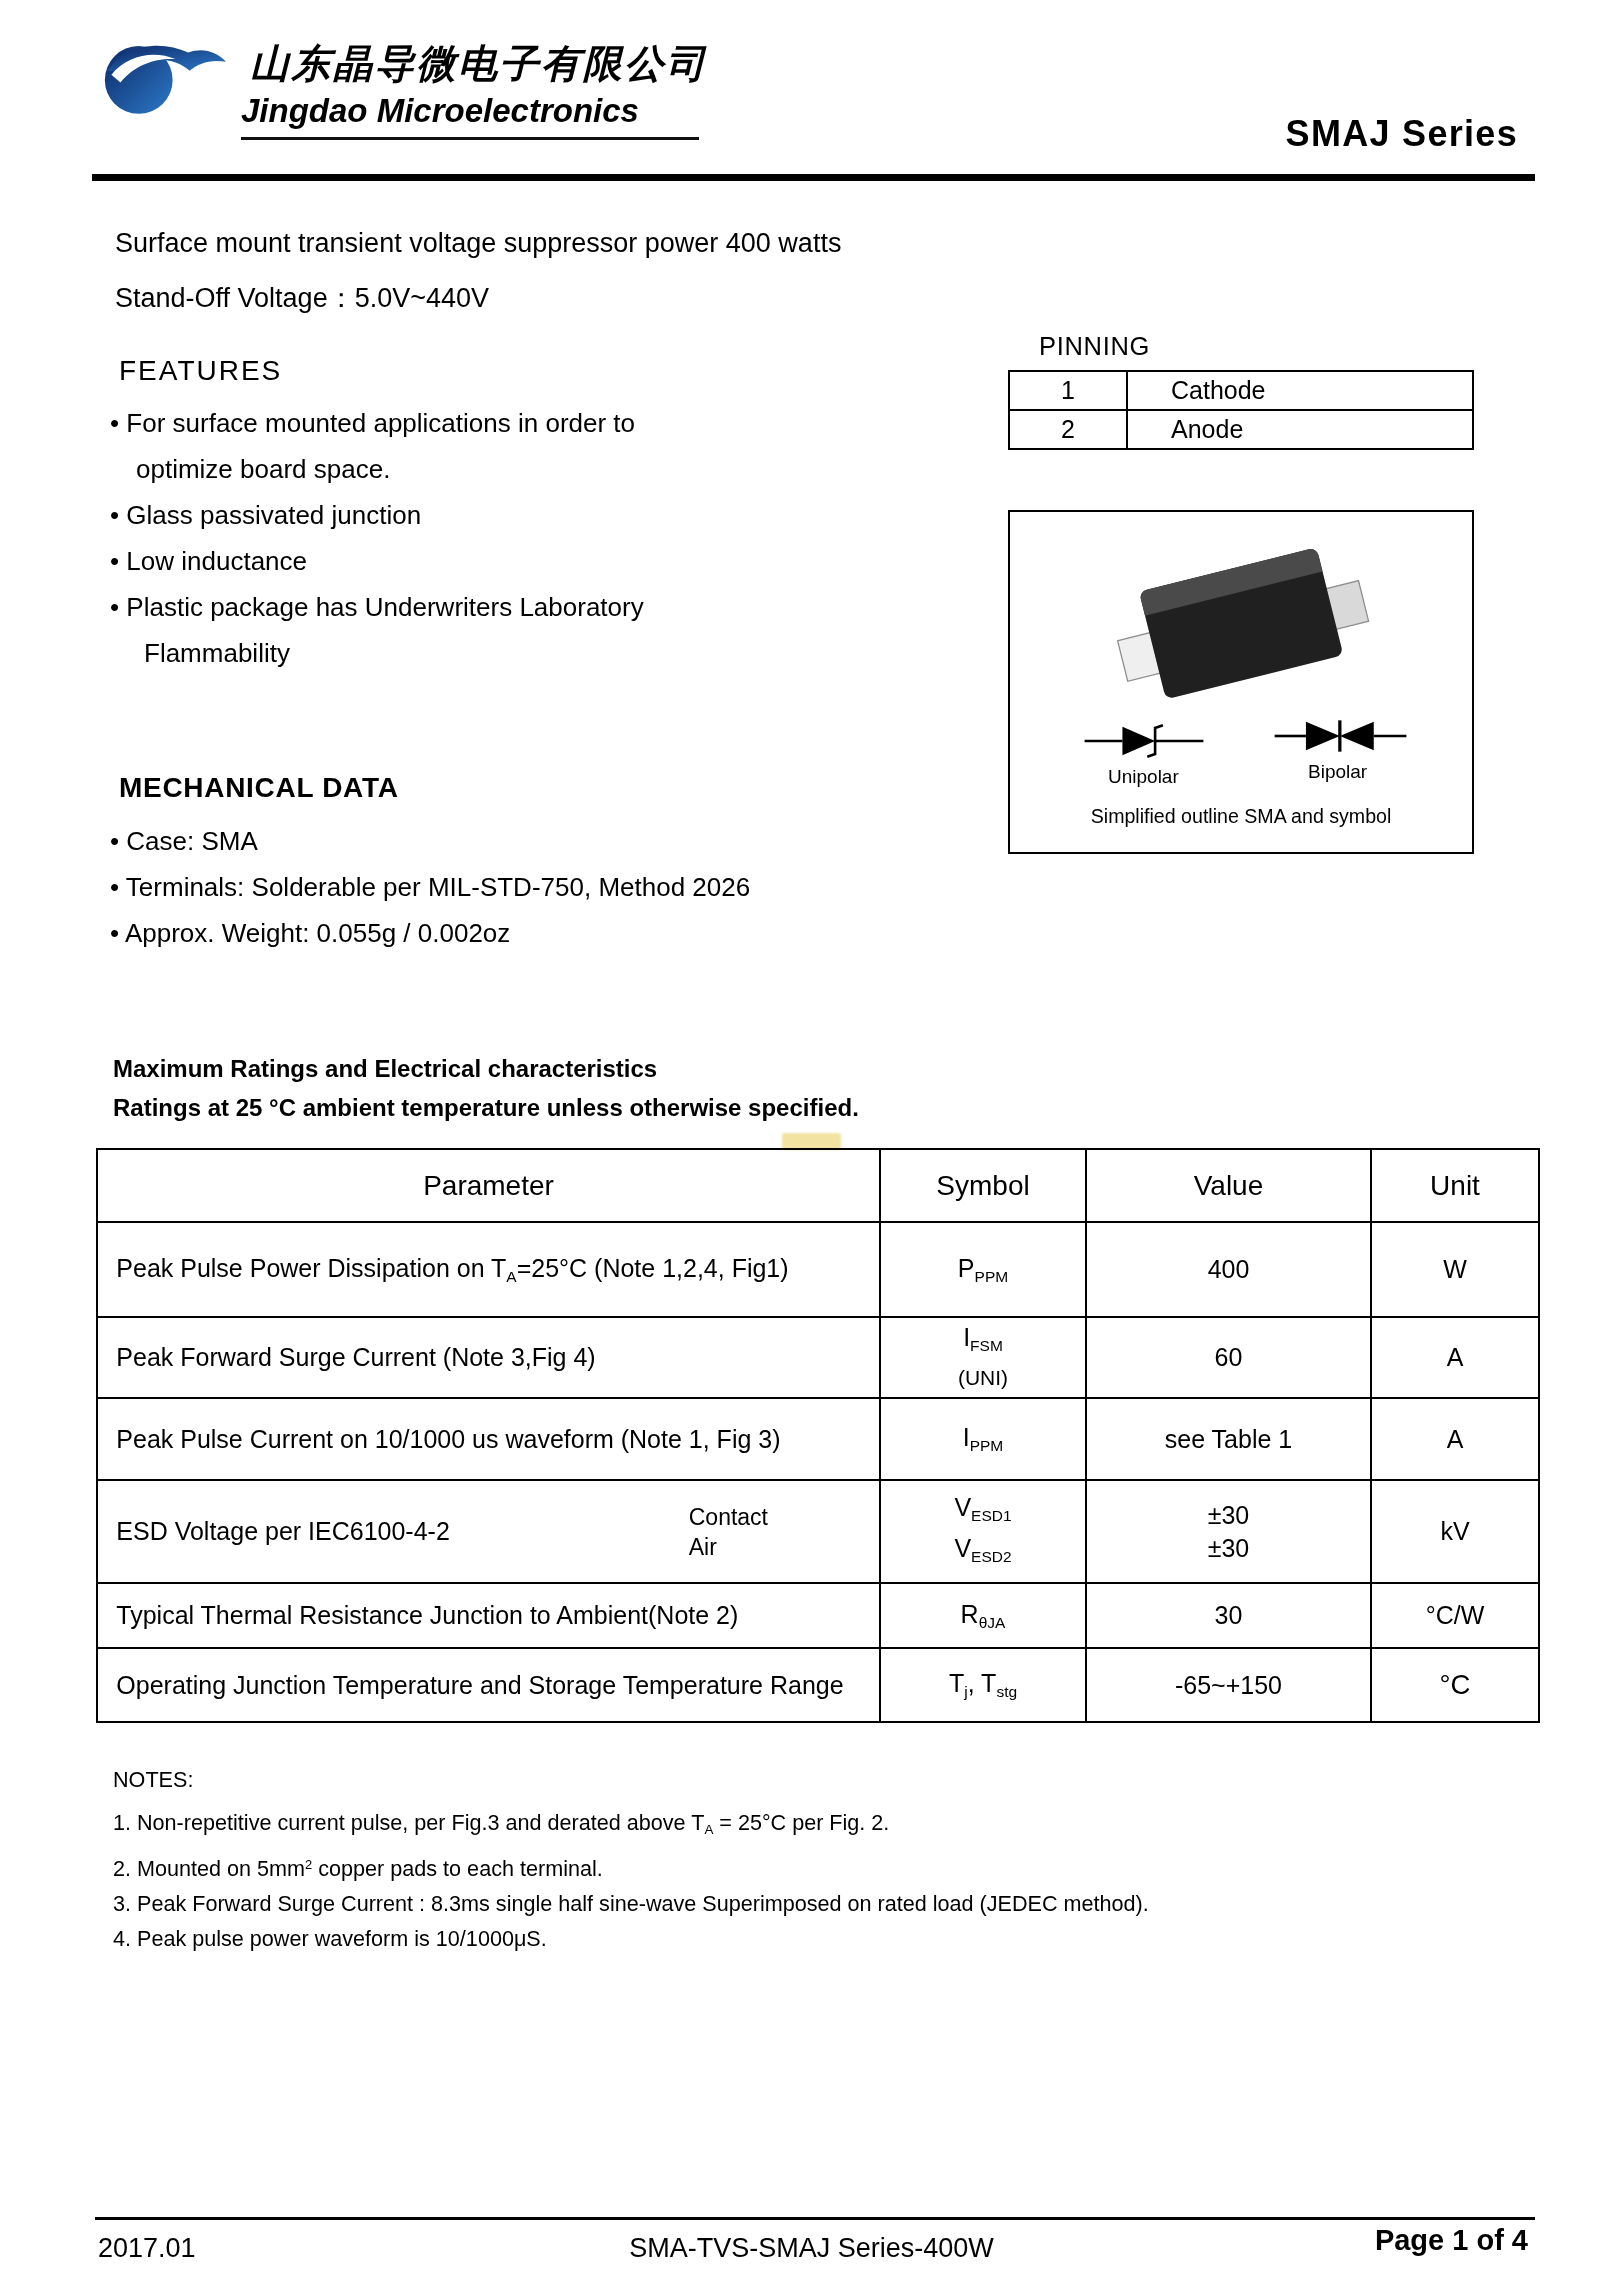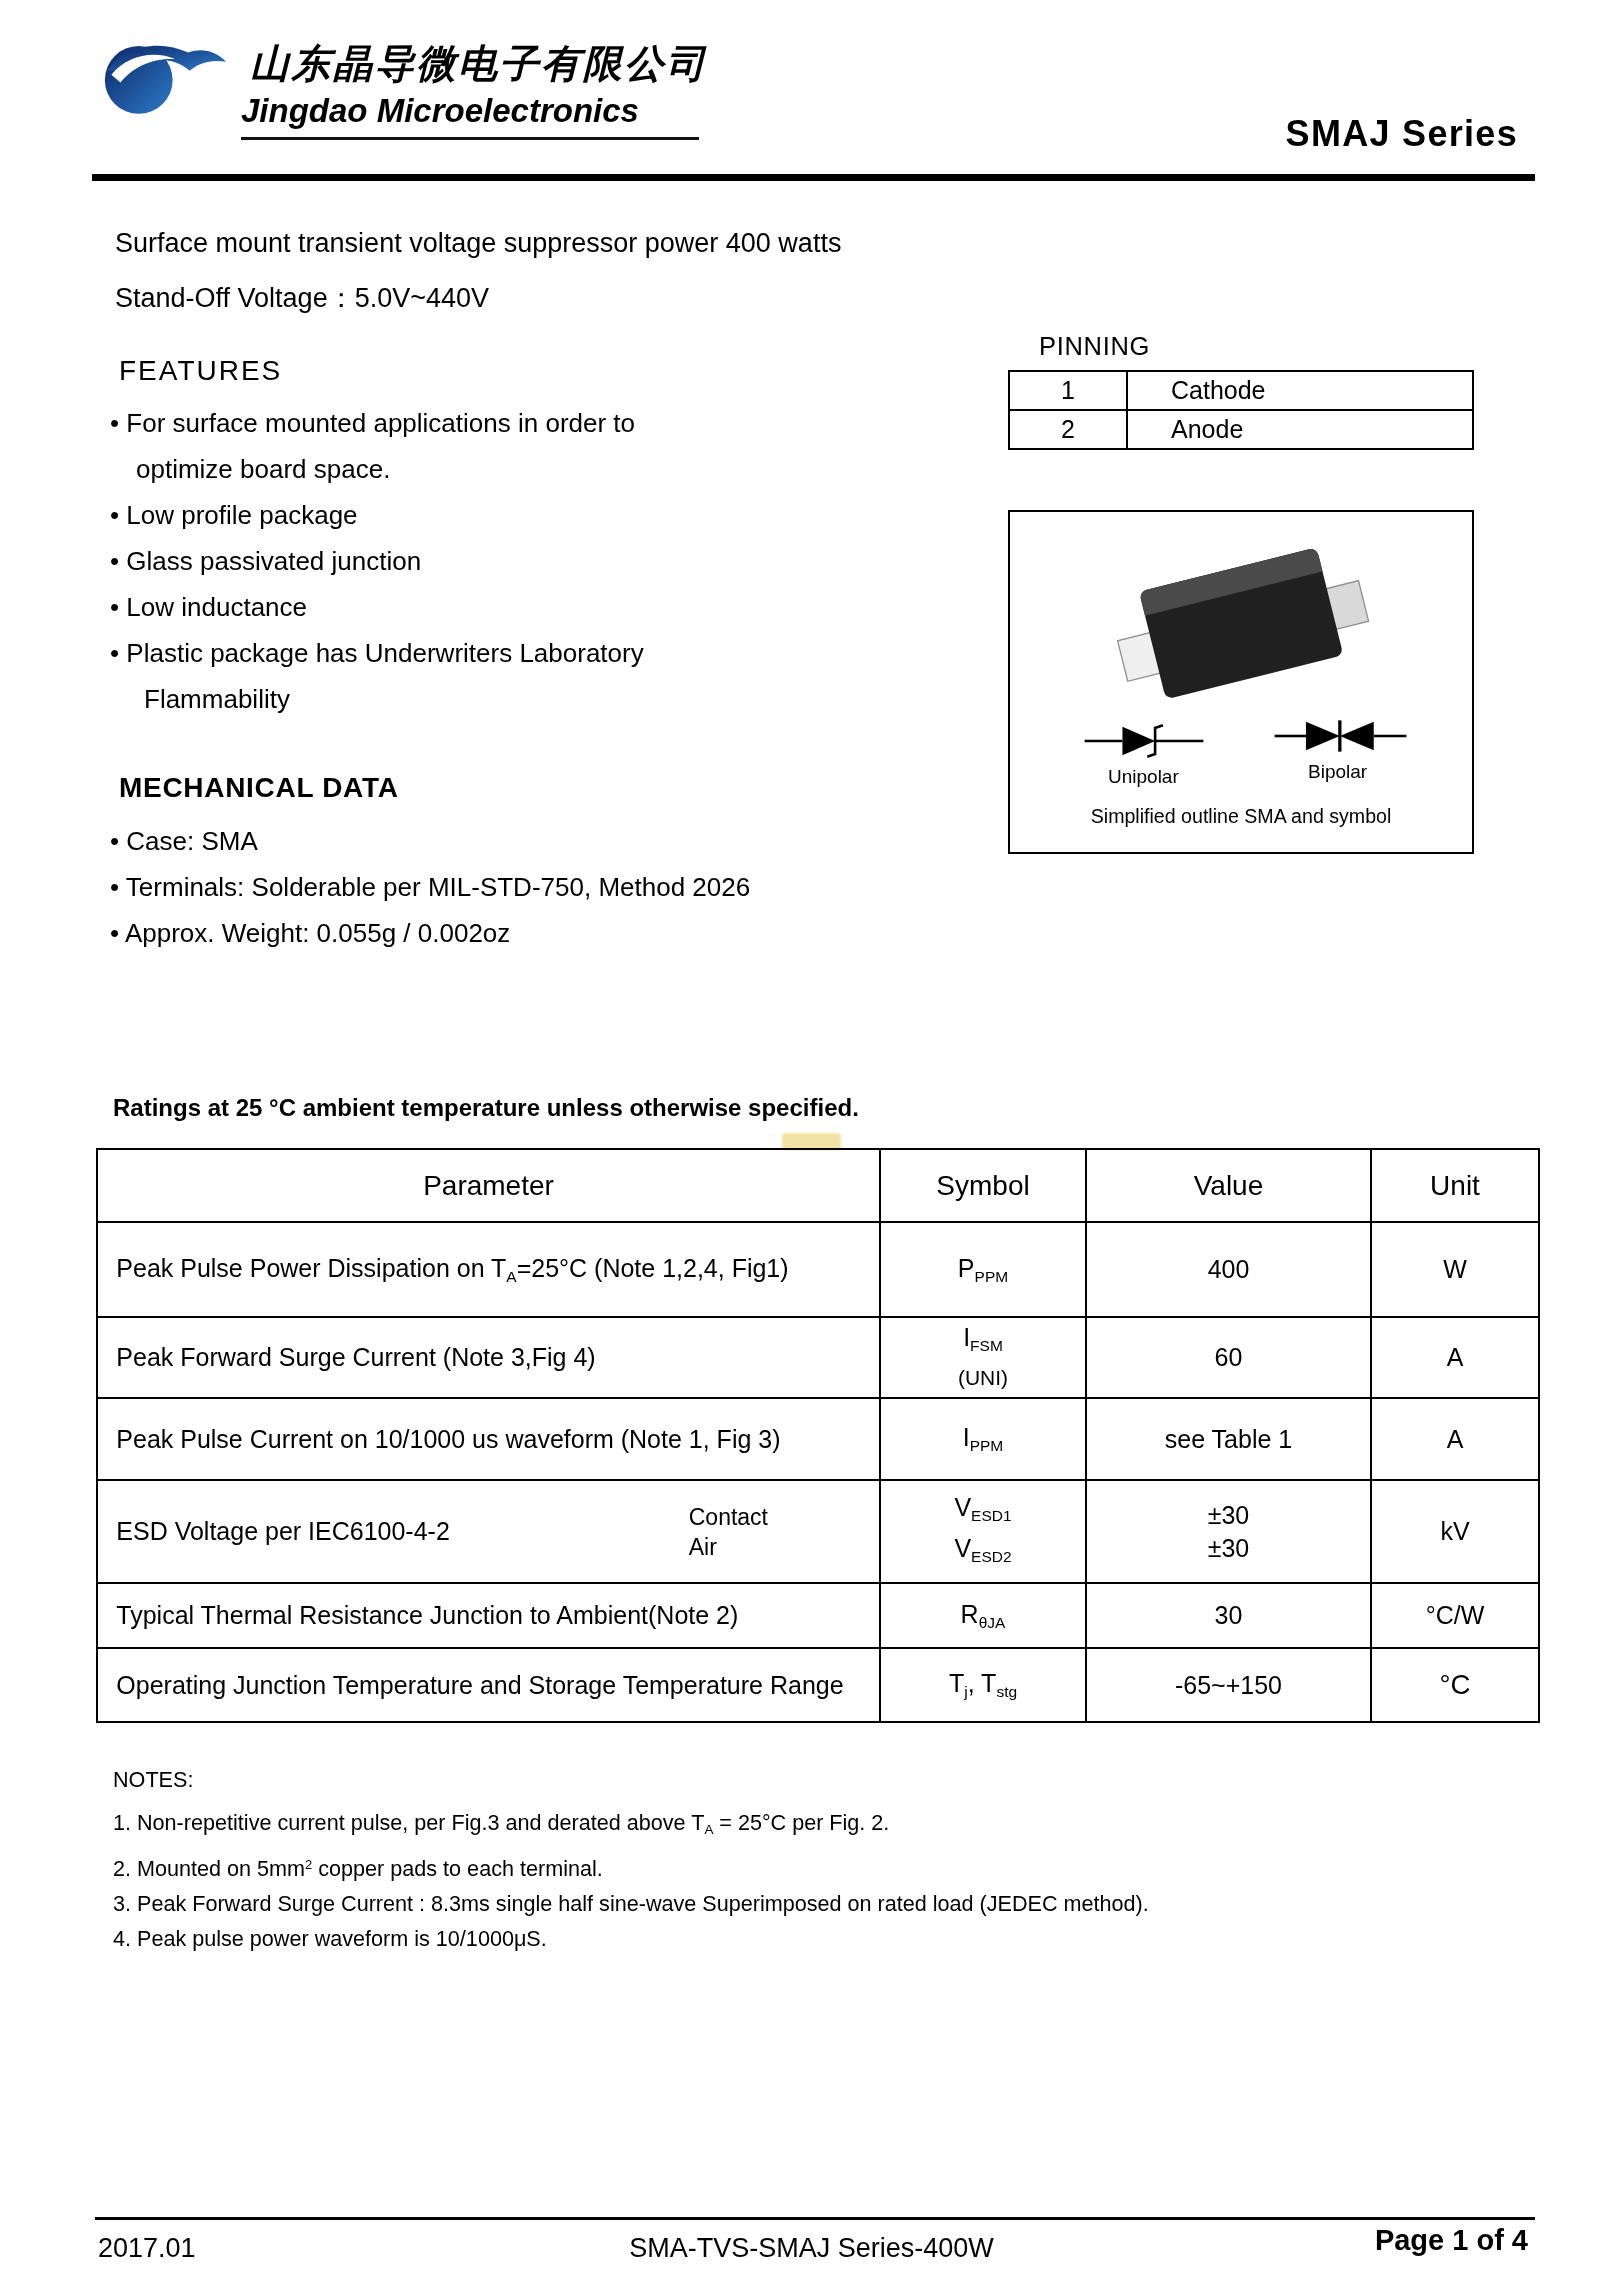--- a/index.html
+++ b/index.html
@@ -95,21 +95,20 @@
   <div class="abs series-title" style="right:105px; top:113px;">SMAJ  Series</div>
   <div class="abs header-rule" style="left:92px; top:174px; width:1443px; height:6.5px;"></div>
 
   <div class="abs intro-line" style="left:115px; top:228px;">Surface mount transient  voltage suppressor power 400 watts</div>
   <div class="abs intro-line" style="left:115px; top:280px;">Stand-Off Voltage：5.0V~440V</div>
 
   <div class="abs sec-head" style="left:119px; top:355px;">FEATURES</div>
   <div class="abs" style="left:110px; top:400px;">
     <div class="feat">• For surface mounted applications in order to</div>
     <div class="feat cont1">optimize board space.</div>
-    <div class="feat">• Low profile package</div>
     <div class="feat">• Glass passivated junction</div>
     <div class="feat">• Low inductance</div>
     <div class="feat">• Plastic package has Underwriters Laboratory</div>
     <div class="feat cont2">Flammability</div>
   </div>
 
   <div class="abs pin-title" style="left:1039px; top:332px;">PINNING</div>
   <table class="pin-table abs" style="left:1008px; top:370px;">
     <colgroup>
         <col style="width:118px">
@@ -161,20 +160,21 @@
     <div class="abs pkg-caption" style="left:0px; top:293px;">Simplified outline SMA and symbol</div>
   </div>
 
   <div class="abs sec-head-bold" style="left:119px; top:772px;">MECHANICAL DATA</div>
   <div class="abs" style="left:110px; top:818px;">
     <div class="feat">• Case: SMA</div>
     <div class="feat">• Terminals: Solderable per MIL-STD-750, Method 2026</div>
     <div class="feat">• Approx. Weight: 0.055g / 0.002oz</div>
   </div>
 
+  <div class="abs ratings-title" style="left:113px; top:1055px;">Maximum Ratings and Electrical characteristics</div>
   <div class="abs ratings-title" style="left:113px; top:1094px;">Ratings at 25 °C ambient temperature unless otherwise specified.</div>
 
   <div class="abs wm" style="left:782px; top:1133px;"></div>
 
   <table class="main-table abs" style="left:96px; top:1148px;">
     <colgroup>
       <col style="width:783px">
         <col style="width:206px">
         <col style="width:285px">
         <col style="width:168px">

